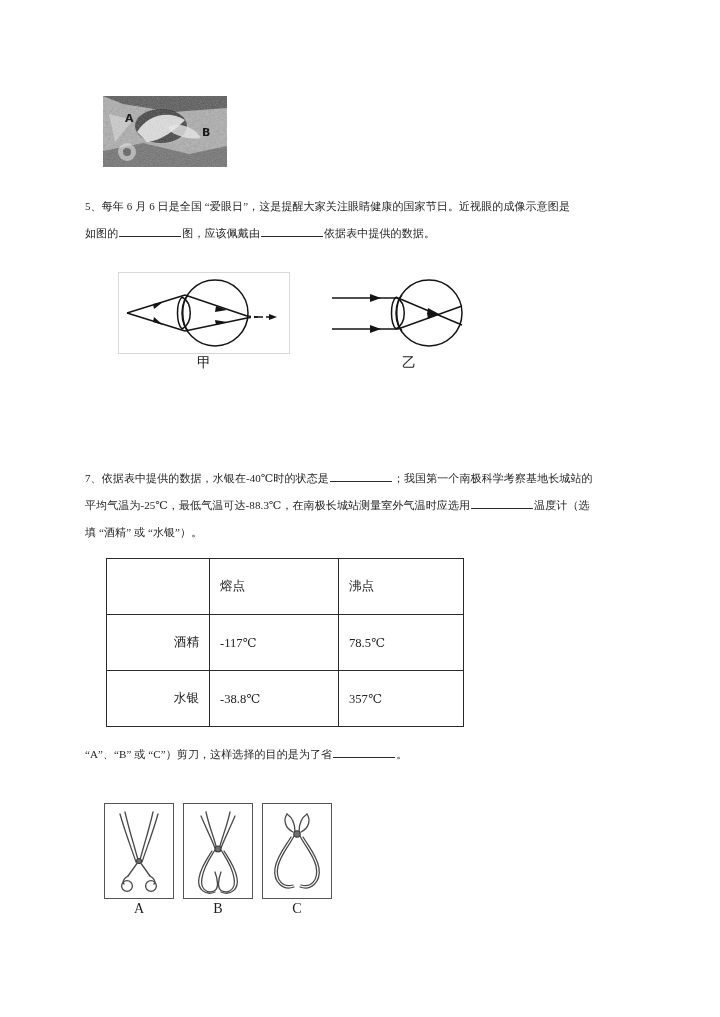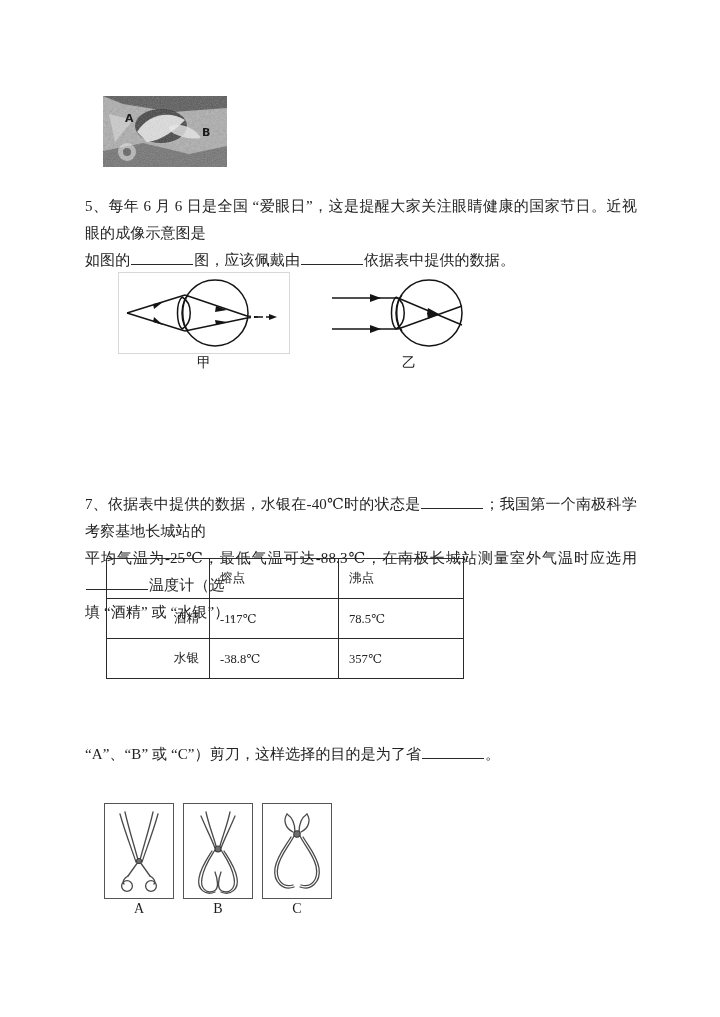--- a/index.html
+++ b/index.html
@@ -21,21 +21,21 @@
     height: 1017px;
     padding: 0;
     box-sizing: border-box;
   }
 
   
   .qblock {
     position: absolute;
     left: 85px;
     width: 552px;
-    font-size: 15px;
+    font-size: 11px;
     line-height: 27px;
     text-align: justify;
     color: #232323;
     letter-spacing: 0.1px;
   }
   .qline { white-space: normal; }
 
   .blank {
     display: inline-block;
     border-bottom: 1.1px solid #2a2a2a;
@@ -95,21 +95,21 @@
     top: 558px;
   }
   table.data-table {
     border-collapse: collapse;
     font-size: 12.6px;
     color: #232323;
   }
   table.data-table td {
     border: 1px solid #2a2a2a;
     height: 39px;
-    padding: 0 10px;
+    padding: 8px 10px;
     vertical-align: middle;
     font-family: "Liberation Serif", "DejaVu Serif", serif;
   }
   table.data-table td.c0 { width: 82px; text-align: right; }
   table.data-table td.c1 { width: 108px; }
   table.data-table td.c2 { width: 104px; }
 
   
   .scissors-figure {
     position: absolute;
@@ -240,21 +240,21 @@
           <polygon points="46,52 57,56 46,60"></polygon>
           <polygon points="104,35 115,41 103,41"></polygon>
           <polygon points="104,46 115,41 103,40"></polygon>
         </g>
       </svg>
     </div>
     <div class="eye-label b">乙</div>
   </div>
 
 
-  <div class="qblock" style="top:491px;">
+  <div class="qblock" style="top:465px;">
     <div class="qline">
       <span>7、依据表中提供的数据，水银在-40℃时的状态是</span><span class="blank s"></span><span>；我国第一个南极科学考察基地长城站的</span>
     </div>
     <div class="qline">
       <span>平均气温为-25℃，最低气温可达-88.3℃，在南极长城站测量室外气温时应选用</span><span class="blank s"></span><span>温度计（选</span>
     </div>
     <div class="qline">填 “酒精” 或 “水银”）。</div>
   </div>
 
   <div class="data-table-wrap">

